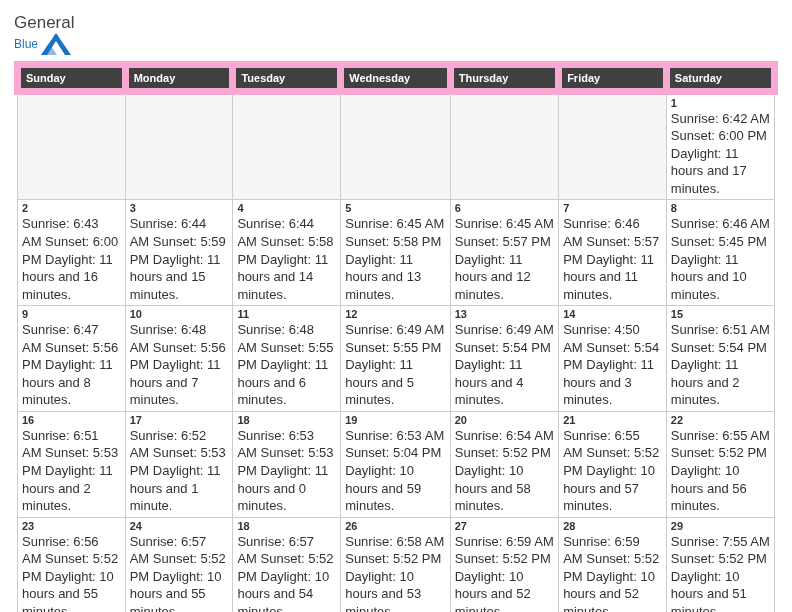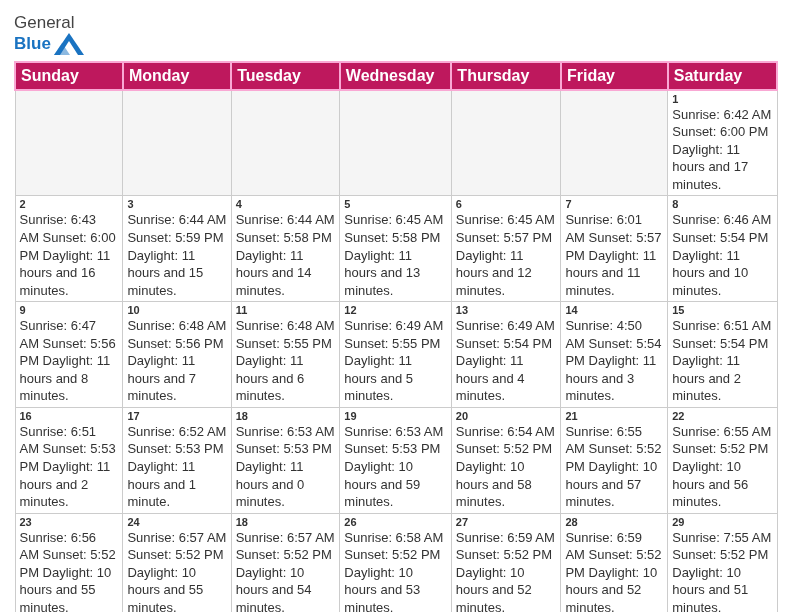--- a/index.html
+++ b/index.html
@@ -37,27 +37,27 @@
     .location {
       font-size: 14px;
       color: #555;
     }
     .calendar {
       width: 100%;
       border-collapse: collapse;
       border: 1px solid #ccc;
     }
     .calendar th {
-      background: #be185d;
+      background: #404040;
       color: #fff;
-      font-size: 16px;
+      font-size: 11px;
       font-weight: bold;
       padding: 4px 5px;
       text-align: left;
-      border: 2px solid #f9a8d4;
+      border: 7px solid #f9a8d4;
     }
     .calendar td {
       vertical-align: top;
       border: 1px solid #ccc;
       padding: 2px 4px;
       width: 113px;
       min-height: 60px;
       font-size: 9.5px;
       color: #333;
       background: #fff;
@@ -84,21 +84,21 @@
 <body>
 
 <div class="container">
   <div class="header">
     <div class="logo">
       <div>
         <div style="font-size:17px; color:#444; line-height:1.1;">
           <span>General</span>
         </div>
         <div style="display:flex; align-items:center;">
-          <span style="font-size:17px; color:#1a73c1; font-weight:bold;">Blue</span>
+          <span style="font-size:12px; color:#1a73c1; font-weight:normal;">Blue</span>
           <svg width="30" height="22" viewBox="0 0 30 22" style="margin-left:3px;">
             <polygon points="0,22 15,0 30,22" fill="#1a73c1"></polygon>
             <polygon points="6,22 15,8 24,22" fill="#fff"></polygon>
             <polygon points="0,22 8,10 16,22" fill="#1a73c1" opacity="0.5"></polygon>
           </svg>
         </div>
       </div>
     </div>
     <div class="title-block">
       <div class="month-title"></div>
@@ -160,28 +160,28 @@
 Daylight: 11 hours and 13 minutes.</div>
           </td>
           <td>
             <span class="day-num">6</span>
             <div class="day-info">Sunrise: 6:45 AM
 Sunset: 5:57 PM
 Daylight: 11 hours and 12 minutes.</div>
           </td>
           <td>
             <span class="day-num">7</span>
-            <div class="day-info">Sunrise: 6:01 AM
+            <div class="day-info">Sunrise: 6:46 AM
 Sunset: 5:57 PM
 Daylight: 11 hours and 11 minutes.</div>
           </td>
           <td>
             <span class="day-num">8</span>
             <div class="day-info">Sunrise: 6:46 AM
-Sunset: 5:54 PM
+Sunset: 5:45 PM
 Daylight: 11 hours and 10 minutes.</div>
           </td>
         </tr>
         <tr>
           <td>
             <span class="day-num">9</span>
             <div class="day-info">Sunrise: 6:47 AM
 Sunset: 5:56 PM
 Daylight: 11 hours and 8 minutes.</div>
           </td>
@@ -237,21 +237,21 @@
           </td>
           <td>
             <span class="day-num">18</span>
             <div class="day-info">Sunrise: 6:53 AM
 Sunset: 5:53 PM
 Daylight: 11 hours and 0 minutes.</div>
           </td>
           <td>
             <span class="day-num">19</span>
             <div class="day-info">Sunrise: 6:53 AM
-Sunset: 5:53 PM
+Sunset: 5:04 PM
 Daylight: 10 hours and 59 minutes.</div>
           </td>
           <td>
             <span class="day-num">20</span>
             <div class="day-info">Sunrise: 6:54 AM
 Sunset: 5:52 PM
 Daylight: 10 hours and 58 minutes.</div>
           </td>
           <td>
             <span class="day-num">21</span>

